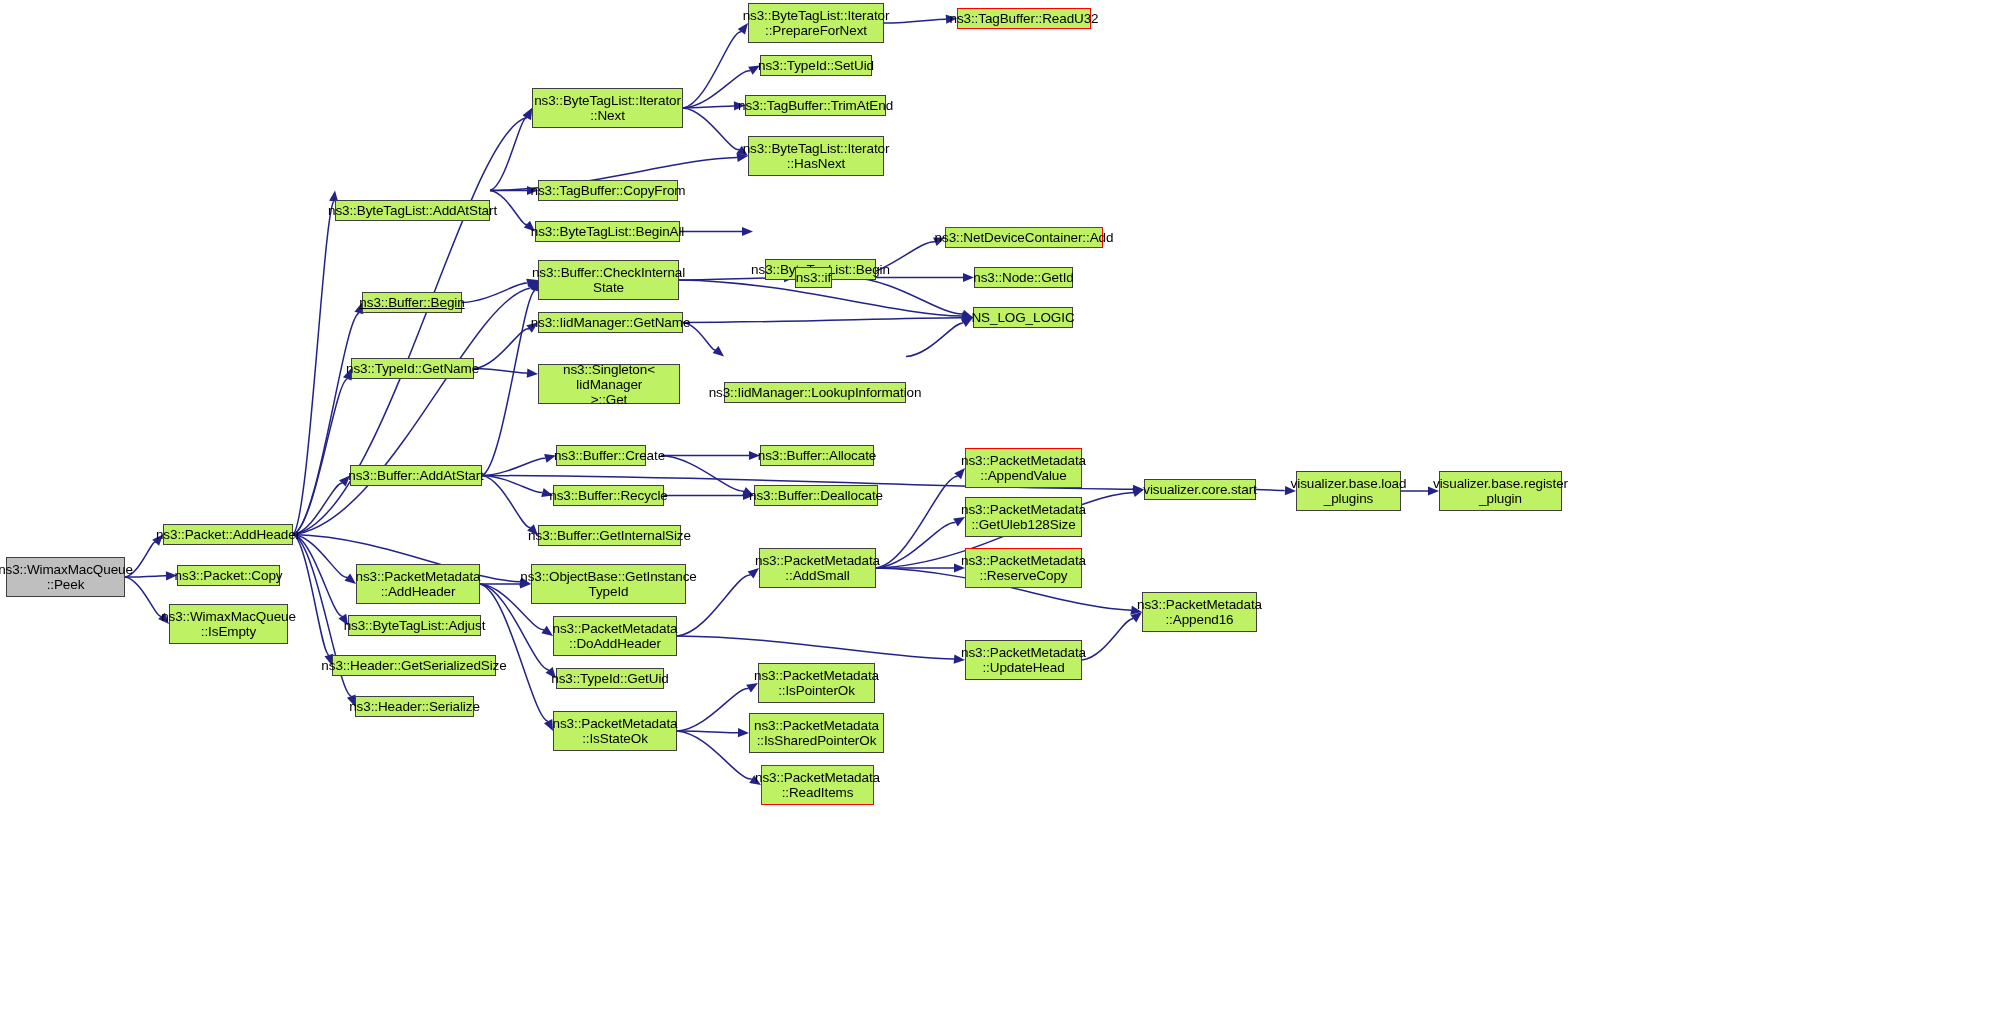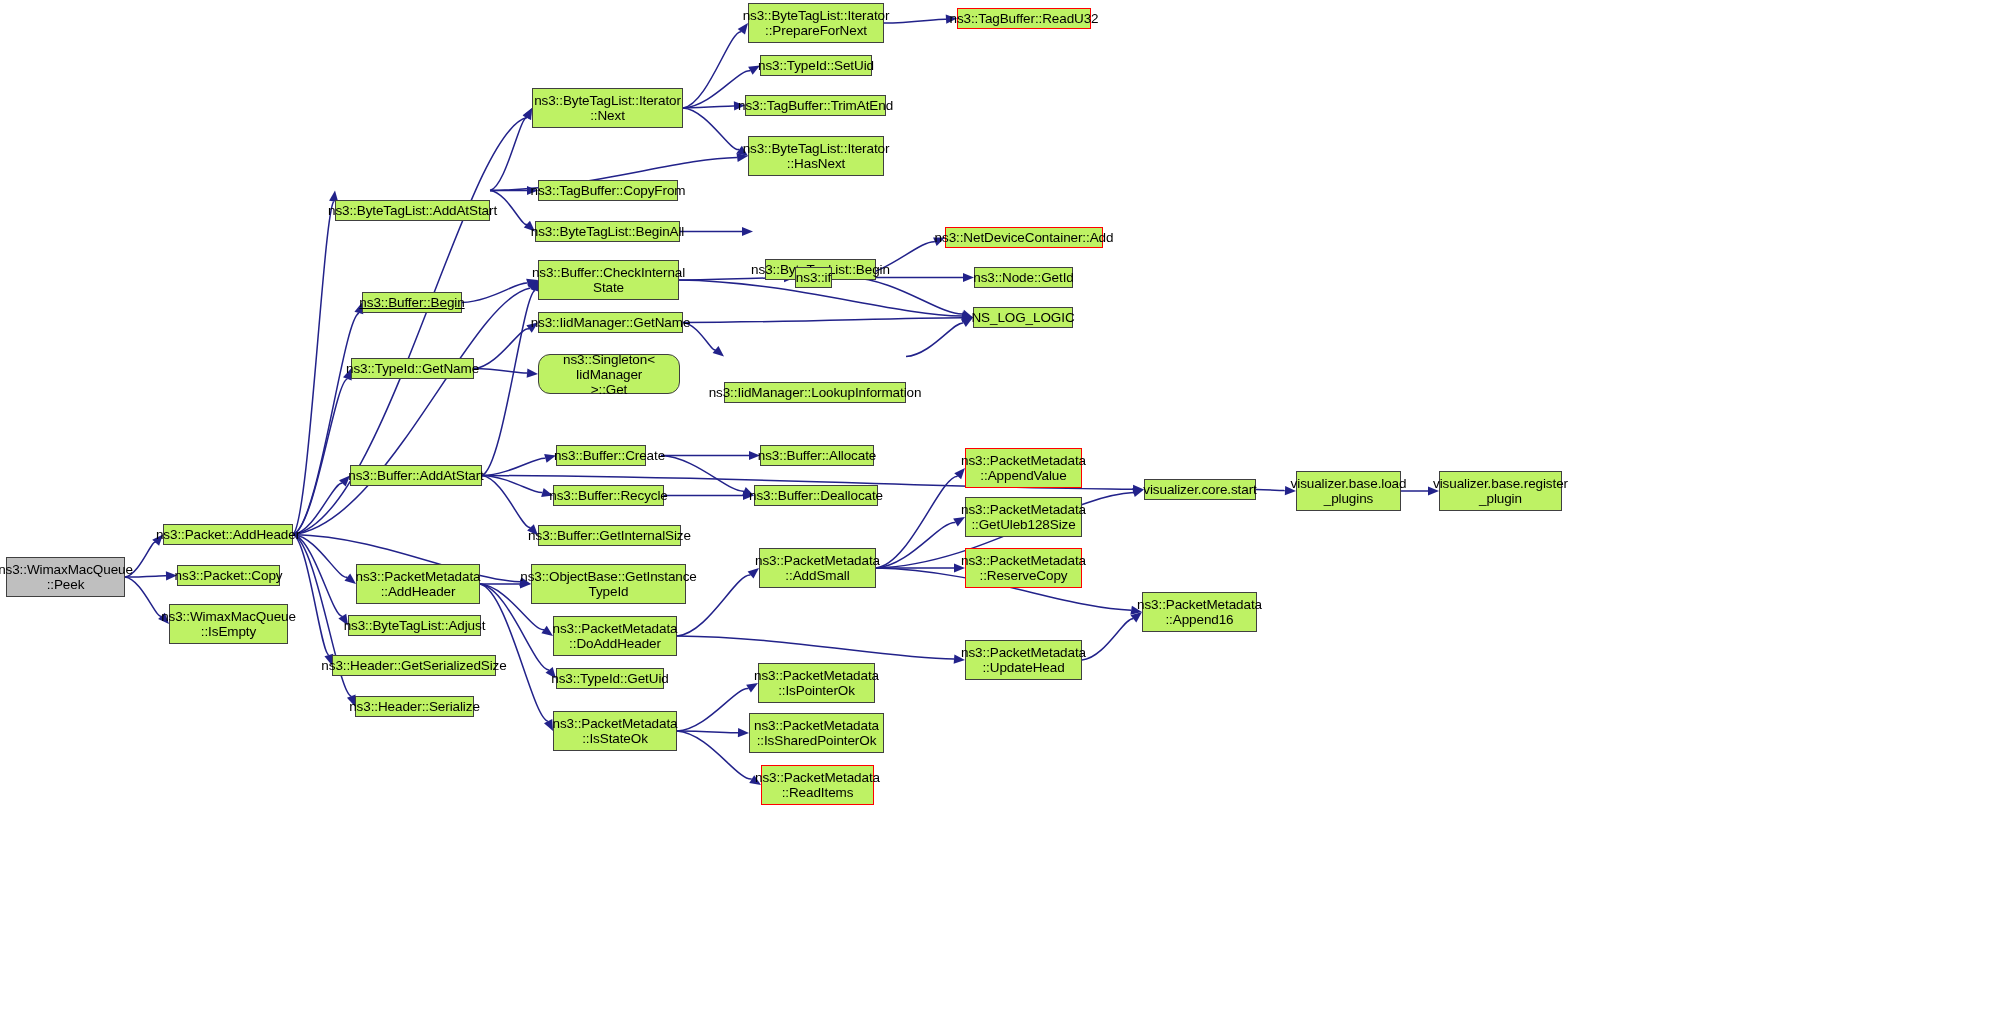--- a/index.html
+++ b/index.html
@@ -157,21 +157,21 @@
       <div class="node" style="left: 348px; top: 615px; width: 133px; height: 21px;">ns3::ByteTagList::Adjust</div>
       <div class="node" style="left: 332px; top: 655px; width: 164px; height: 21px;">ns3::Header::GetSerializedSize</div>
       <div class="node" style="left: 355px; top: 696px; width: 119px; height: 21px;">ns3::Header::Serialize</div>
       <div class="node" style="left: 532px; top: 88px; width: 151px; height: 40px;">ns3::ByteTagList::Iterator
 ::Next</div>
       <div class="node" style="left: 538px; top: 180px; width: 140px; height: 21px;">ns3::TagBuffer::CopyFrom</div>
       <div class="node" style="left: 535px; top: 221px; width: 145px; height: 21px;">ns3::ByteTagList::BeginAll</div>
       <div class="node" style="left: 538px; top: 260px; width: 141px; height: 40px;">ns3::Buffer::CheckInternal
 State</div>
       <div class="node" style="left: 538px; top: 312px; width: 145px; height: 21px; text-align: center;">ns3::IidManager::GetName</div>
-      <div class="node" style="left: 538px; top: 354px; width: 142px; height: 40px; border-radius: 12px;">ns3::Singleton&lt; IidManager
+      <div class="node" style="left: 538px; top: 364px; width: 142px; height: 40px;">ns3::Singleton&lt; IidManager
 &gt;::Get</div>
       <div class="node" style="left: 556px; top: 445px; width: 90px; height: 21px; padding-left: 20px;">ns3::Buffer::Create</div>
       <div class="node" style="left: 553px; top: 485px; width: 111px; height: 21px;">ns3::Buffer::Recycle</div>
       <div class="node" style="left: 538px; top: 525px; width: 143px; height: 21px;">ns3::Buffer::GetInternalSize</div>
       <div class="node" style="left: 531px; top: 564px; width: 155px; height: 40px;">ns3::ObjectBase::GetInstance
 TypeId</div>
       <div class="node" style="left: 553px; top: 616px; width: 124px; height: 40px;">ns3::PacketMetadata
 ::DoAddHeader</div>
       <div class="node" style="left: 556px; top: 668px; width: 108px; height: 21px;">ns3::TypeId::GetUid</div>
       <div class="node" style="left: 553px; top: 711px; width: 124px; height: 40px;">ns3::PacketMetadata

